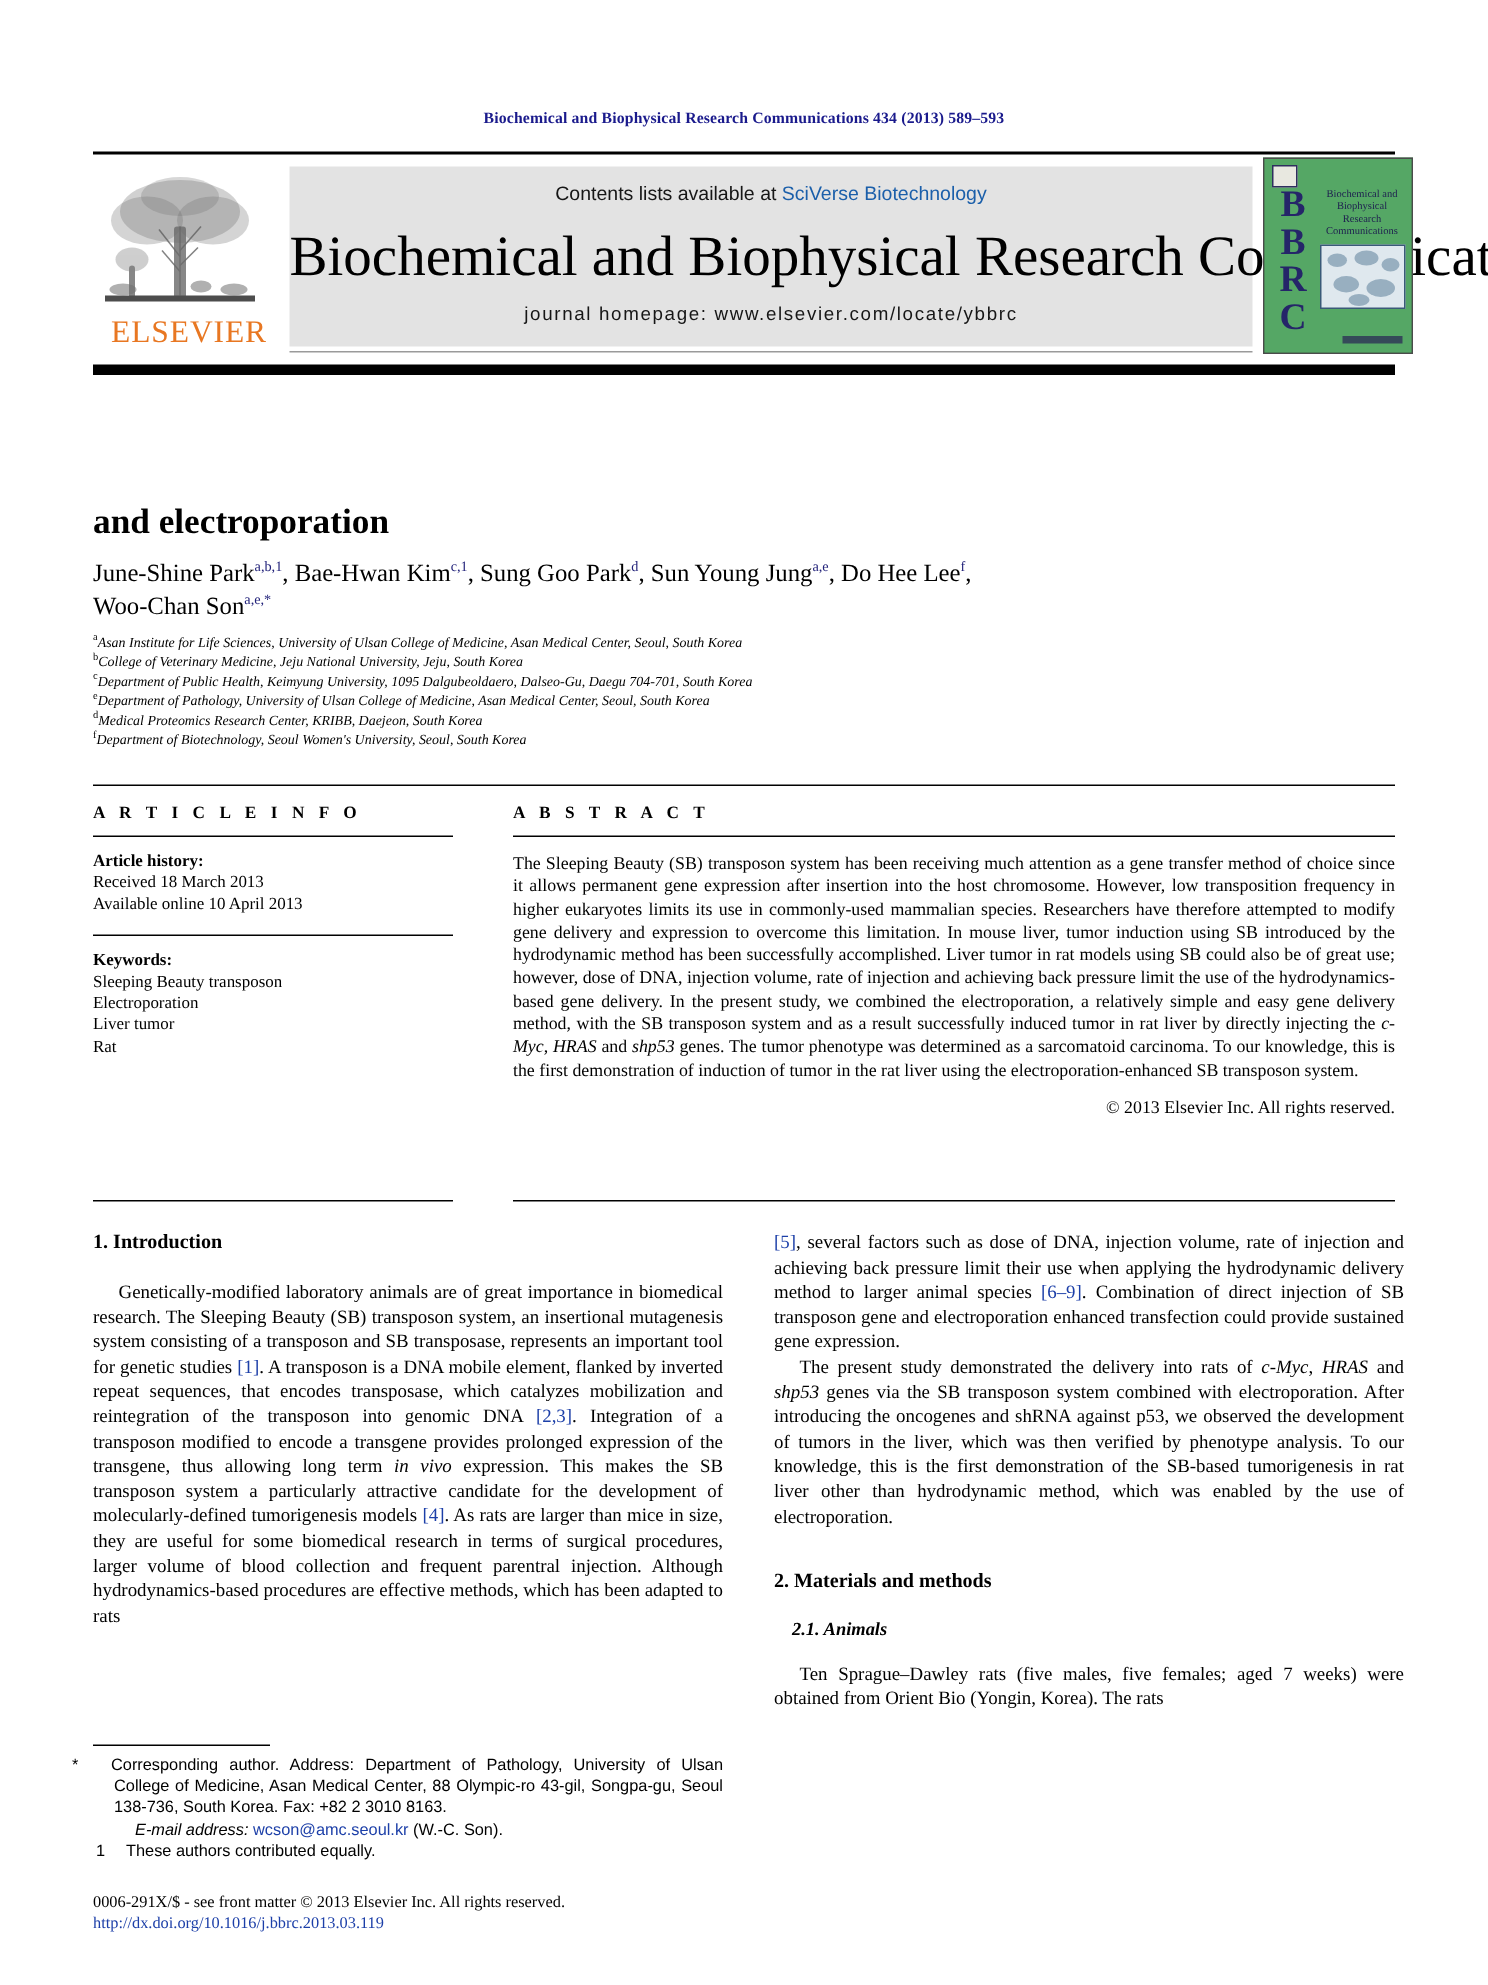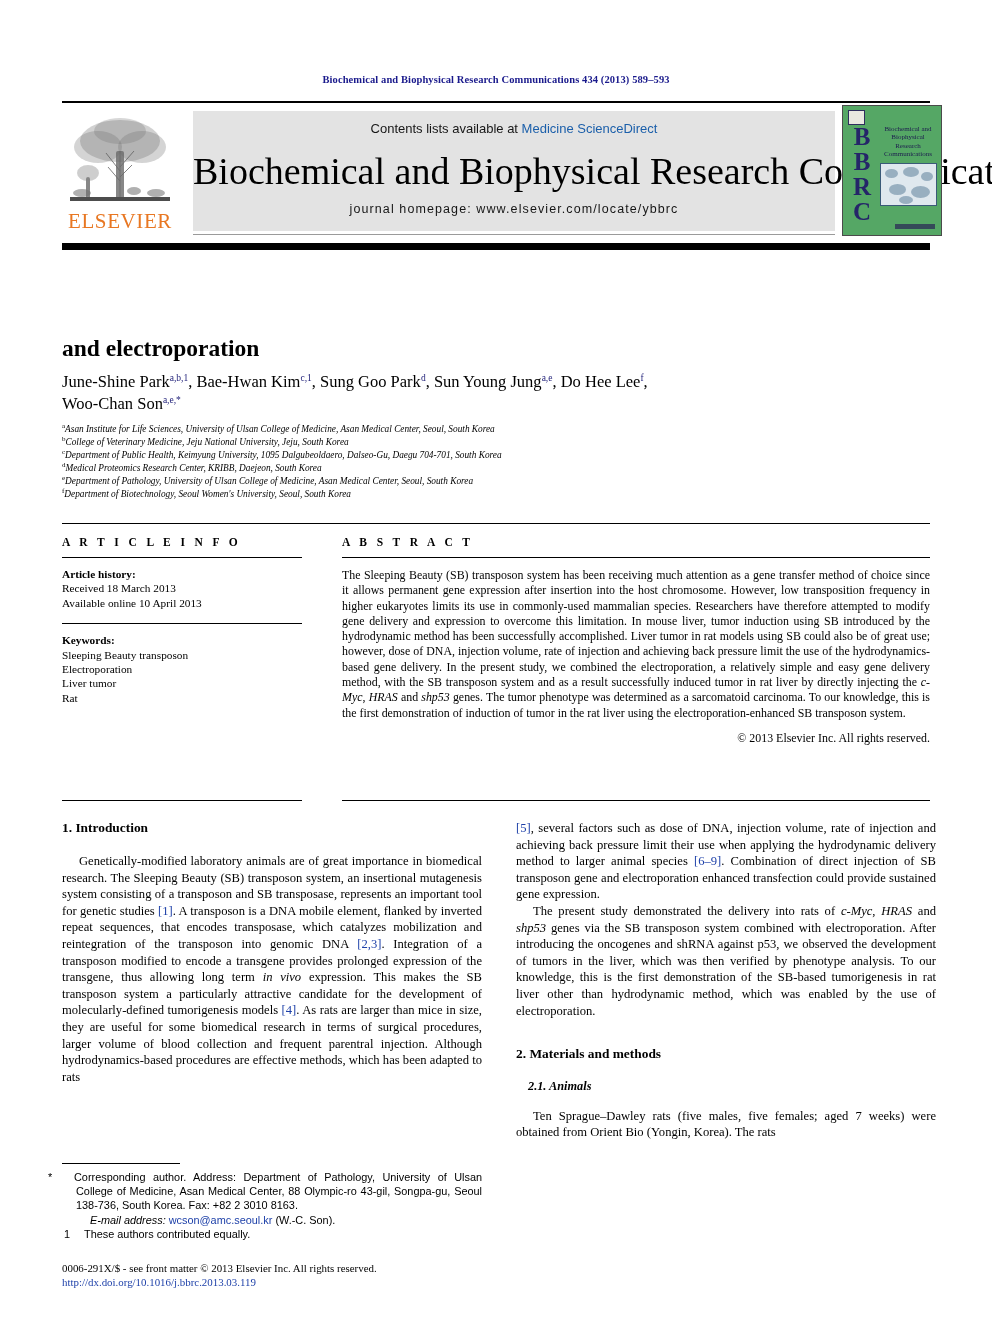--- a/index.html
+++ b/index.html
@@ -52,21 +52,21 @@
   .elsevier-tree {
     position: absolute;
     left: 6px; top: 2px;
     width: 104px;
     height: 98px;
   }
   .elsevier-word {
     position: absolute;
     left: 0; top: 100px;
     width: 116px;
-    text-align: center;
+    text-align: right;
     font-family: "Liberation Serif", serif;
     font-size: 21px;
     letter-spacing: 0.6px;
     color: #e87722;
   }
   .journal-band {
     position: absolute;
     left: 131px; top: 8px;
     width: 642px;
     height: 120px;
@@ -428,21 +428,21 @@
         <g fill="#707070" opacity="0.55">
           <ellipse cx="14" cy="82" rx="9" ry="4"></ellipse>
           <ellipse cx="88" cy="82" rx="9" ry="4"></ellipse>
           <ellipse cx="66" cy="80" rx="7" ry="4"></ellipse>
         </g>
       </svg>
       <div class="elsevier-word">ELSEVIER</div>
     </div>
 
     <div class="journal-band">
-      <div class="contents-line"><span>Contents lists available at </span><span class="sd-link">Medicine ScienceDirect</span></div>
+      <div class="contents-line"><span>Contents lists available at </span><span class="sd-link">SciVerse Biotechnology</span></div>
       <div class="journal-title">Biochemical and Biophysical Research Communications</div>
       <div class="journal-home">journal homepage: www.elsevier.com/locate/ybbrc</div>
     </div>
     <div class="band-underline"></div>
 
     <div class="cover-thumb">
       <div class="cover-inner"></div>
       <div class="cover-elsevier-mark"></div>
       <div class="cover-bbrc">
         <div>B</div>
@@ -476,22 +476,22 @@
   </h1>
 
   <div class="authors">
     <span>June-Shine Park</span><sup>a,b,1</sup><span>, </span><span>Bae-Hwan Kim</span><sup>c,1</sup><span>, </span><span>Sung Goo Park</span><sup>d</sup><span>, </span><span>Sun Young Jung</span><sup>a,e</sup><span>, </span><span>Do Hee Lee</span><sup>f</sup><span>,</span><br><span>Woo-Chan Son</span><sup>a,e,*</sup>
   </div>
 
   <div class="affiliations">
     <div class="aff-line"><sup>a</sup><span>Asan Institute for Life Sciences, University of Ulsan College of Medicine, Asan Medical Center, Seoul, South Korea</span></div>
     <div class="aff-line"><sup>b</sup><span>College of Veterinary Medicine, Jeju National University, Jeju, South Korea</span></div>
     <div class="aff-line"><sup>c</sup><span>Department of Public Health, Keimyung University, 1095 Dalgubeoldaero, Dalseo-Gu, Daegu 704-701, South Korea</span></div>
+    <div class="aff-line"><sup>e</sup><span>Department of Pathology, University of Ulsan College of Medicine, Asan Medical Center, Seoul, South Korea</span></div>
     <div class="aff-line"><sup>d</sup><span>Medical Proteomics Research Center, KRIBB, Daejeon, South Korea</span></div>
-    <div class="aff-line"><sup>e</sup><span>Department of Pathology, University of Ulsan College of Medicine, Asan Medical Center, Seoul, South Korea</span></div>
     <div class="aff-line"><sup>f</sup><span>Department of Biotechnology, Seoul Women's University, Seoul, South Korea</span></div>
   </div>
 
   <div class="block-rule-top"></div>
 
   <div class="info-col">
     <div class="sec-label">A R T I C L E   I N F O</div>
     <div class="hr-thin"></div>
     <div class="info-group">
       <div class="ital">Article history:</div>

